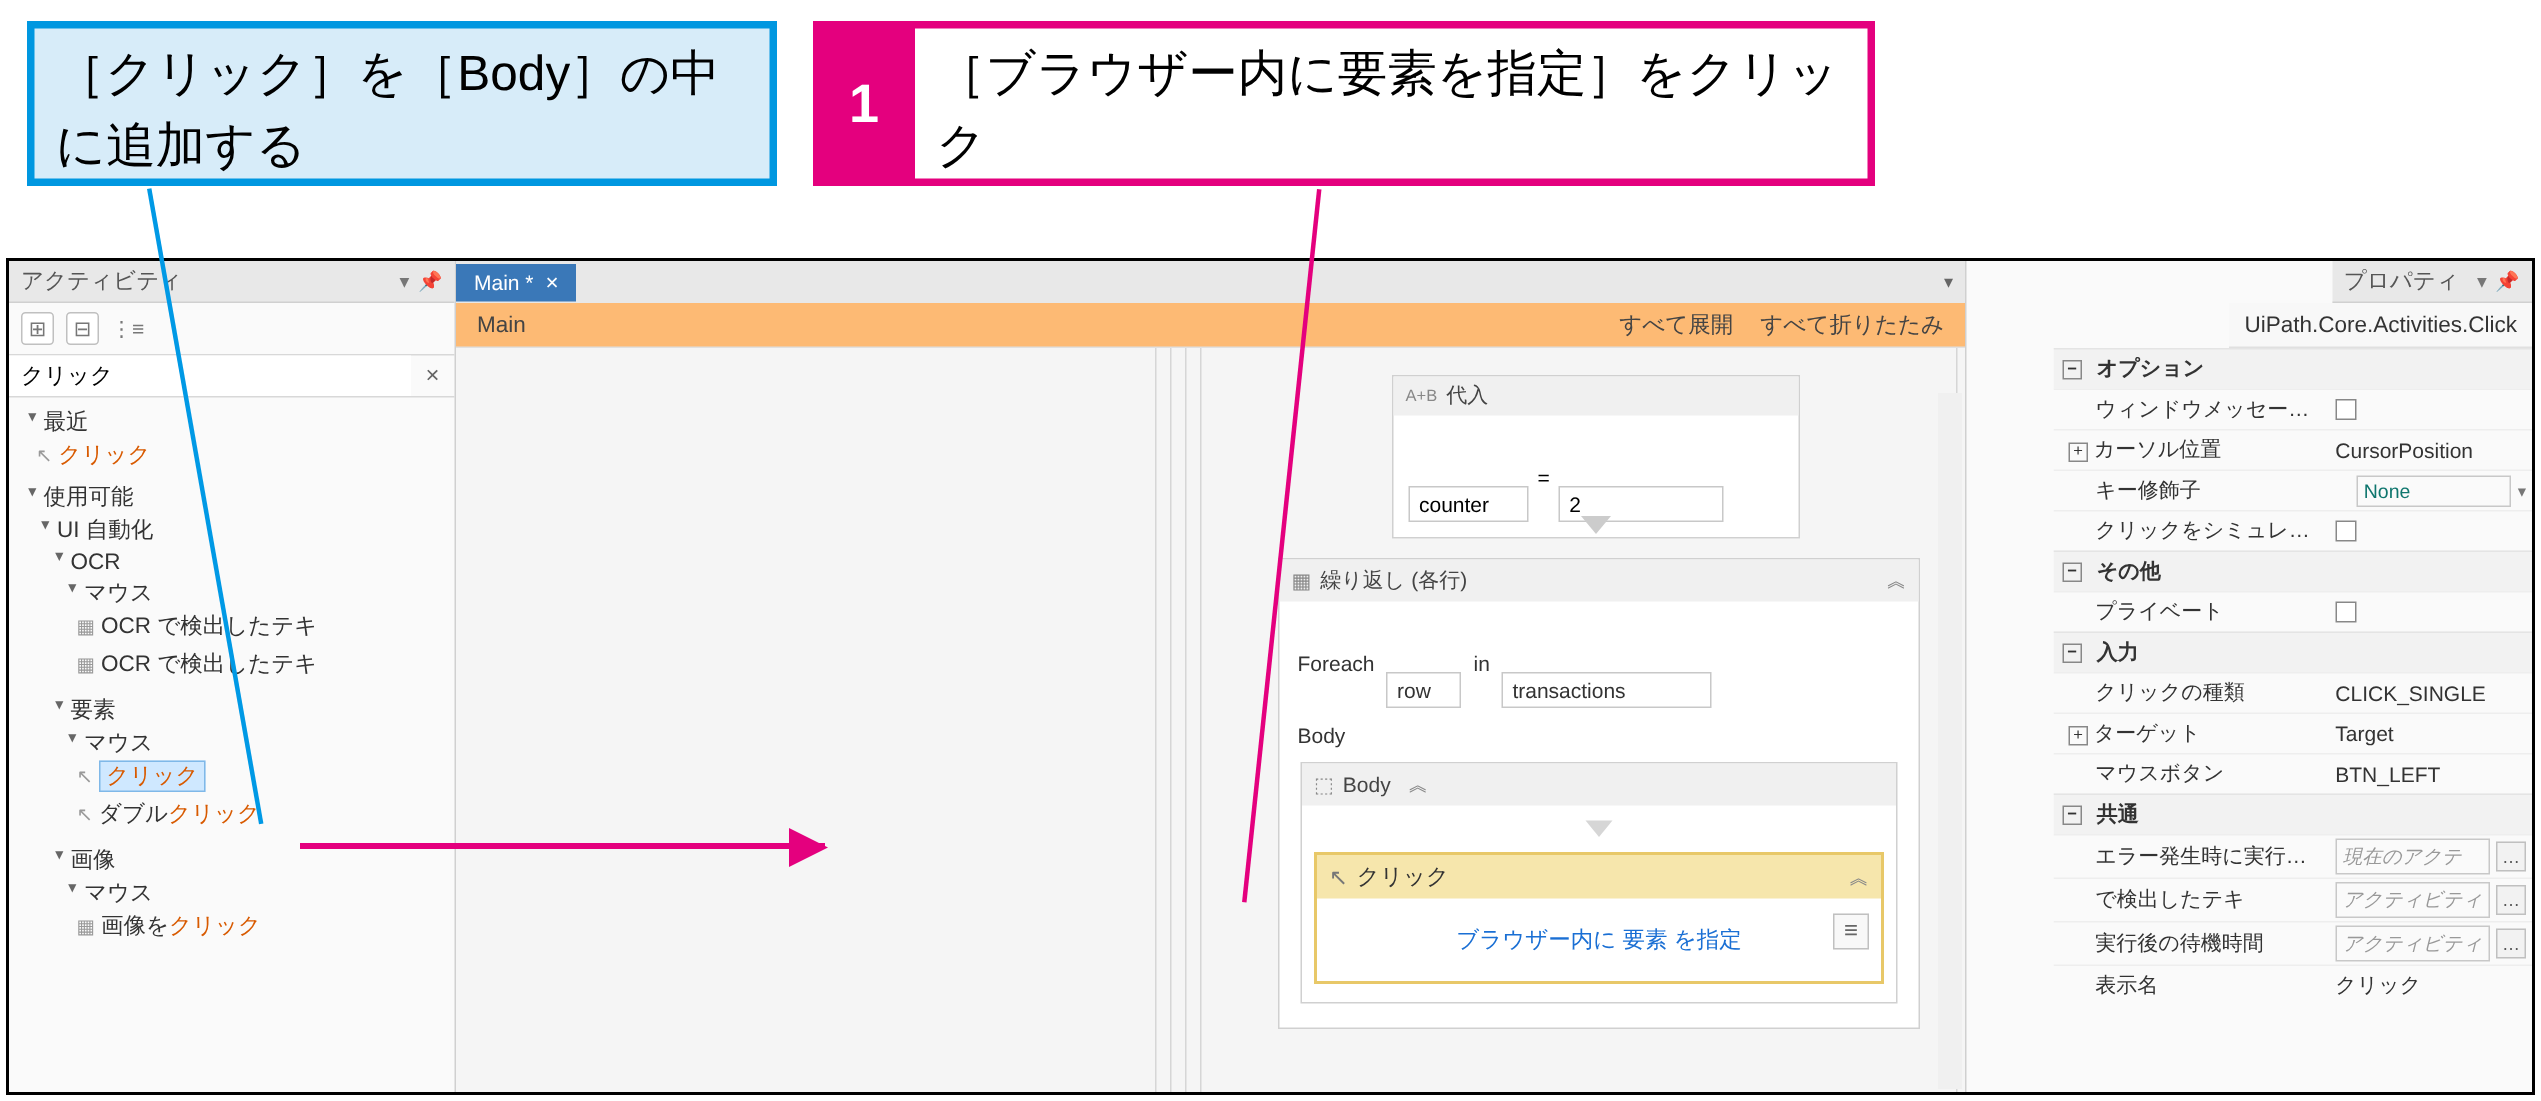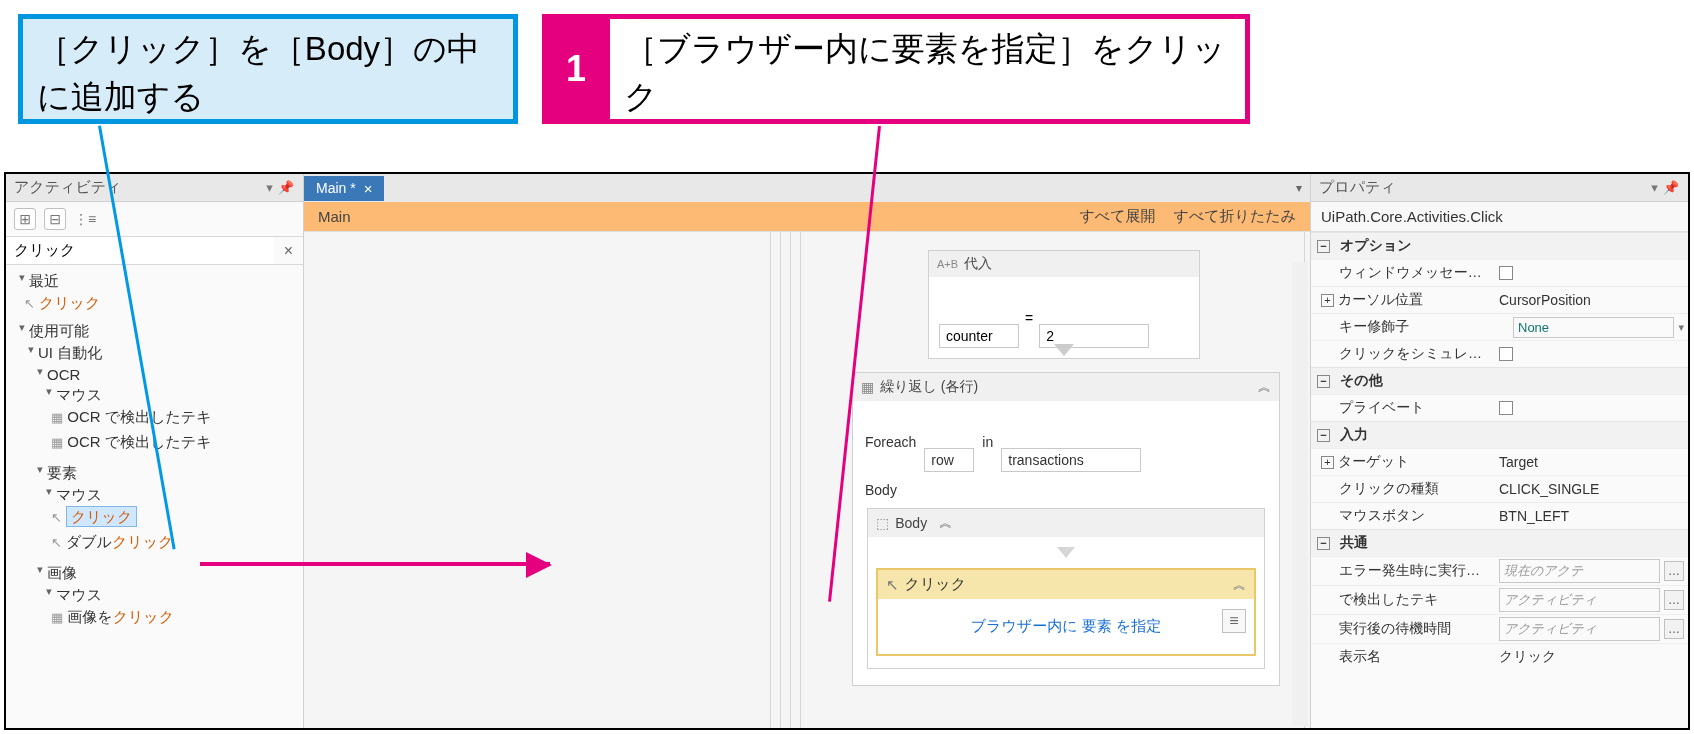--- a/index.html
+++ b/index.html
@@ -71,21 +71,21 @@
   .tri-down-sm { margin: 10px auto; width: 0; height: 0; border-left: 9px solid transparent; border-right: 9px solid transparent; border-top: 11px solid #d6d6d6; }
 
   .click-activity { margin: 4px 8px 12px; border: 2px solid #e8c868; background: #fff; }
   .click-head { background: #f6e6ac; padding: 5px 8px; font-size: 15px; color: #333; display: flex; align-items: center; gap: 6px; }
   .click-head .spacer { flex: 1; }
   .click-body { padding: 18px 8px; display: flex; align-items: center; justify-content: center; position: relative; }
   .indicate-link { color: #1a6fd4; font-size: 15px; cursor: pointer; }
   .menu-btn { position: absolute; right: 8px; top: 10px; width: 24px; height: 24px; border: 1px solid #c0c0c0; background: #f8f8f8; display: flex; align-items: center; justify-content: center; font-size: 16px; color: #666; }
 
   
-  .right { width: 378px; background: #fafafa; border-left: 1px solid #d0d0d0; display: flex; flex-direction: column; font-size: 14px; }
+  .right { width: 378px; background: #fafafa; border-left: 1px solid #d0d0d0; display: flex; flex-direction: column; font-size: 14px; align-items: flex-end; }
   .prop-type { padding: 6px 10px; color: #333; border-bottom: 1px solid #e0e0e0; font-size: 15px; background: #f8f8f8; white-space: nowrap; overflow: hidden; }
   .prop-grid { flex: 1; overflow: auto; }
   .prop-cat { display: flex; align-items: center; gap: 6px; padding: 4px 6px; background: #f2f2f2; border-top: 1px solid #e4e4e4; font-weight: bold; color: #333; }
   .prop-row { display: flex; align-items: center; border-top: 1px solid #eee; }
   .prop-row .k { width: 184px; padding: 4px 6px 4px 28px; color: #333; white-space: nowrap; overflow: hidden; text-overflow: ellipsis; }
   .prop-row .v { flex: 1; padding: 2px 4px; color: #333; display: flex; align-items: center; gap: 4px; white-space: nowrap; overflow: hidden; }
   .chk { width: 14px; height: 14px; border: 1px solid #888; display: inline-block; background: #fff; }
   .valbox { border: 1px solid #c8c8c8; padding: 2px 4px; flex: 1; font-style: italic; color: #999; font-size: 13px; overflow: hidden; }
   .valbox.normal { font-style: normal; color: #0f766e; margin-left: 14px; }
   .dots { width: 20px; height: 20px; border: 1px solid #c0c0c0; background: #f2f2f2; display: flex; align-items: center; justify-content: center; font-size: 12px; color: #555; }
@@ -299,26 +299,26 @@
           <div class="v">
             <span class="chk"></span>
           </div>
         </div>
 
       <div class="prop-cat">
           <span class="expander">−</span>
           <span>入力</span>
         </div>
       <div class="prop-row">
+          <div class="k">クリックの種類</div>
+          <div class="v">CLICK_SINGLE</div>
+        </div>
+      <div class="prop-row">
           <div class="k" style="padding-left:10px;"><span class="expander">+</span><span>ターゲット</span></div>
           <div class="v">Target</div>
-        </div>
-      <div class="prop-row">
-          <div class="k">クリックの種類</div>
-          <div class="v">CLICK_SINGLE</div>
         </div>
       <div class="prop-row">
           <div class="k">マウスボタン</div>
           <div class="v">BTN_LEFT</div>
         </div>
 
       <div class="prop-cat">
           <span class="expander">−</span>
           <span>共通</span>
         </div>

